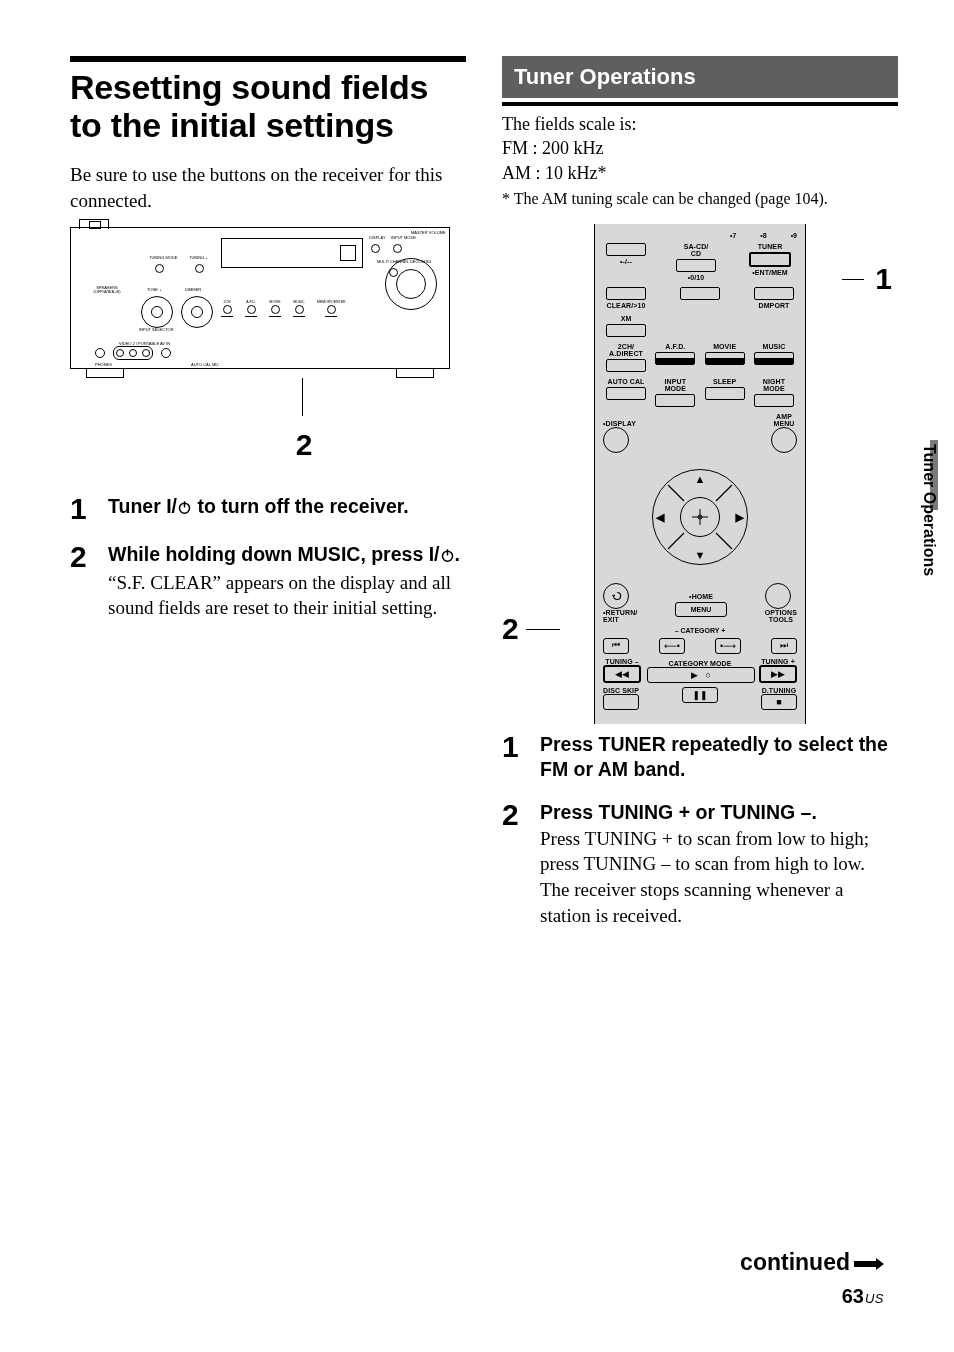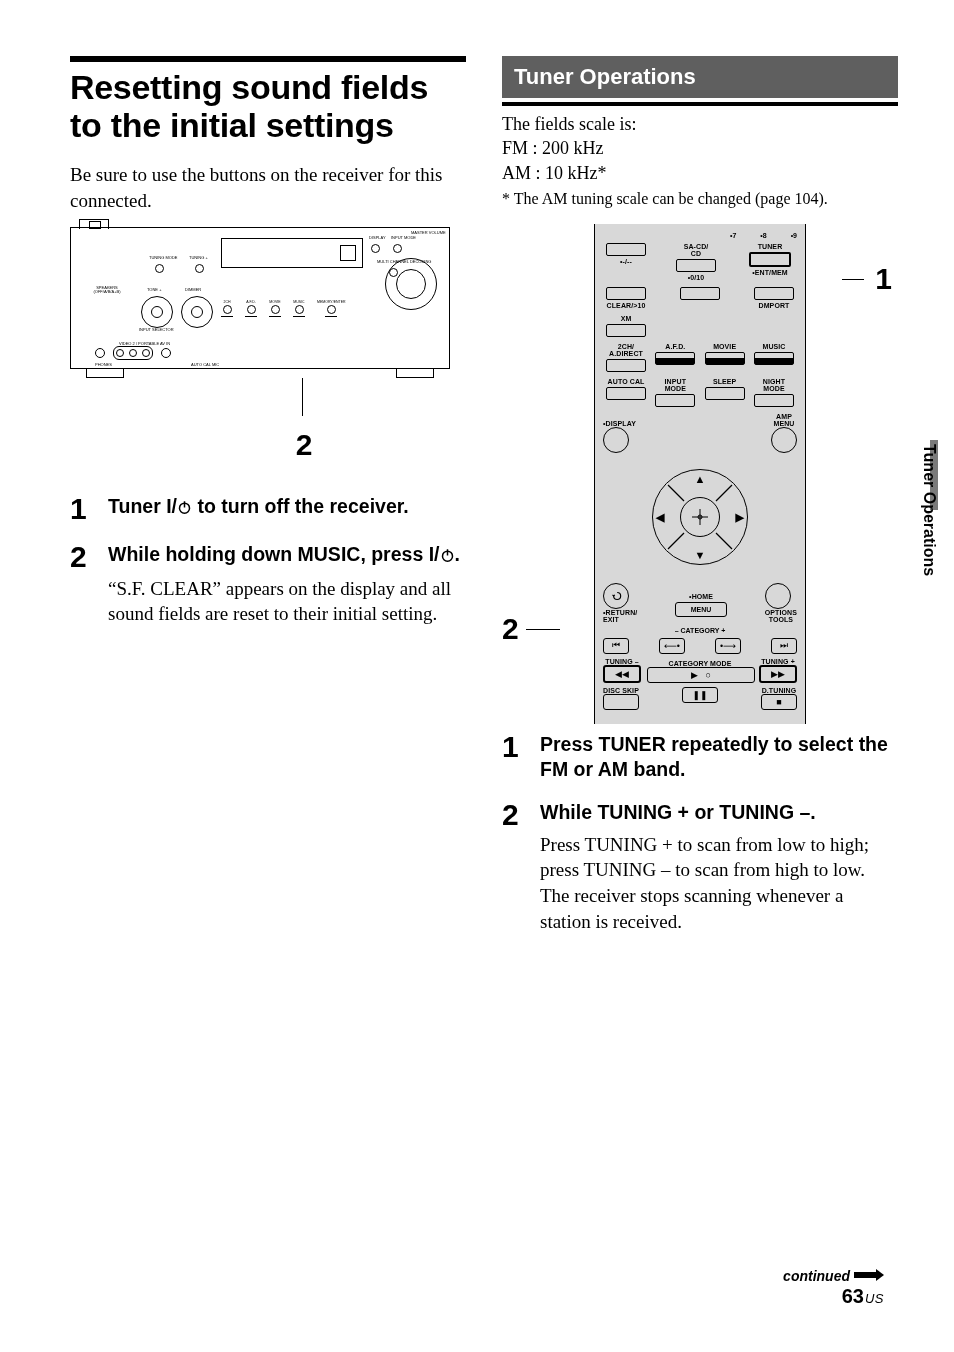--- a/index.html
+++ b/index.html
@@ -9,35 +9,35 @@
   .rule-heavy{border-top:6px solid #000;margin-bottom:6px}
   h1.section{font-family:Arial,Helvetica,sans-serif;font-weight:800;font-size:34px;line-height:1.12;margin:6px 0 18px 0;letter-spacing:-.3px}
   p.body{font-size:19px;line-height:1.35;margin:0 0 14px 0}
   .step-callout{font-family:Arial,Helvetica,sans-serif;font-weight:800;font-size:30px;margin:10px 0 4px 0}
   .bignum-2{font-family:Arial,Helvetica,sans-serif;font-weight:800;font-size:30px;text-align:center;margin-top:4px}
   .steps{margin-top:32px}
   .step{display:flex;gap:14px;margin-bottom:18px}
   .step .n{font-family:Arial,Helvetica,sans-serif;font-weight:800;font-size:30px;line-height:1;min-width:24px}
   .step .t{flex:1}
   .step .t .lead{font-family:Arial,Helvetica,sans-serif;font-weight:700;font-size:19.5px;line-height:1.3}
-  .step .t .rest{font-family:"Times New Roman",Times,serif;font-size:19px;line-height:1.35;margin-top:6px}
+  .step .t .rest{font-family:"Times New Roman",Times,serif;font-size:19px;line-height:1.35;margin-top:0}
   .power-icon{display:inline-block;vertical-align:-2px}
   .power-icon svg{width:15px;height:15px}
   .chapter-bar{background:#5f5f5f;color:#fff;font-family:Arial,Helvetica,sans-serif;font-weight:700;font-size:22px;padding:8px 12px;margin-bottom:4px}
   .thin-rule{border-top:4px solid #000;margin-bottom:6px}
   .tip-head{font-family:Arial,Helvetica,sans-serif;font-weight:700;font-size:19px;margin:14px 0 2px 0}
   .tip-body{font-size:18px;line-height:1.35;margin:0}
   .footnote{font-size:16px;line-height:1.3;margin:4px 0 0 0}
   .subhead{font-family:Arial,Helvetica,sans-serif;font-weight:800;font-size:24px;margin:22px 0 0 0;padding-bottom:4px;border-bottom:1.5px solid #000}
   
   .side-tab{position:absolute;right:16px;top:440px;width:26px;height:190px}
   .side-tab .bar{position:absolute;right:0;top:0;width:8px;height:70px;background:#7a7a7a}
   .side-tab .txt{position:absolute;right:0;top:0;width:26px;height:190px;writing-mode:vertical-rl;font-family:Arial,Helvetica,sans-serif;font-weight:700;font-size:16px;text-align:left;padding-top:4px}
   
-  .continued{position:absolute;right:70px;bottom:68px;font-family:Arial,Helvetica,sans-serif;font-style:italic;font-weight:700;font-size:14px}
+  .continued{position:absolute;right:70px;bottom:76px;font-family:Arial,Helvetica,sans-serif;font-weight:700;font-size:23px}
   .continued .arrow{display:inline-block;margin-left:4px}
   .pagenum{position:absolute;right:70px;bottom:44px;font-family:Arial,Helvetica,sans-serif}
   .pagenum .n{font-weight:800;font-size:20px}
   .pagenum .sfx{font-size:13px;font-style:italic;letter-spacing:.5px;margin-left:1px}
   
   .receiver-wrap{width:380px}
   .receiver{border:1.2px solid #000;height:140px;position:relative;background:#fff}
   .rcv-top{position:absolute;left:8px;top:-9px;width:28px;height:9px;border:1px solid #000;border-bottom:none}
   .rcv-top::after{content:"";position:absolute;left:9px;top:1px;width:10px;height:6px;border:1px solid #000}
   .lcd{position:absolute;left:150px;top:10px;width:140px;height:28px;border:1.2px solid #000}
@@ -404,21 +404,21 @@
       <div class="steps" style="margin-top:8px">
         <div class="step">
           <div class="n">1</div>
           <div class="t">
               <div class="lead">Press TUNER repeatedly to select the FM or AM band.</div>
             </div>
         </div>
         <div class="step">
           <div class="n">2</div>
           <div class="t">
-            <div class="lead">While TUNING + or TUNING –.</div>
+            <div class="lead">Press TUNING + or TUNING –.</div>
             <div class="rest" style="white-space:pre-line">Press TUNING + to scan from low to high; press TUNING – to scan from high to low.
 The receiver stops scanning whenever a station is received.</div>
           </div>
         </div>
       </div>
 
     </div>
   </div>
 
   <div class="side-tab">

